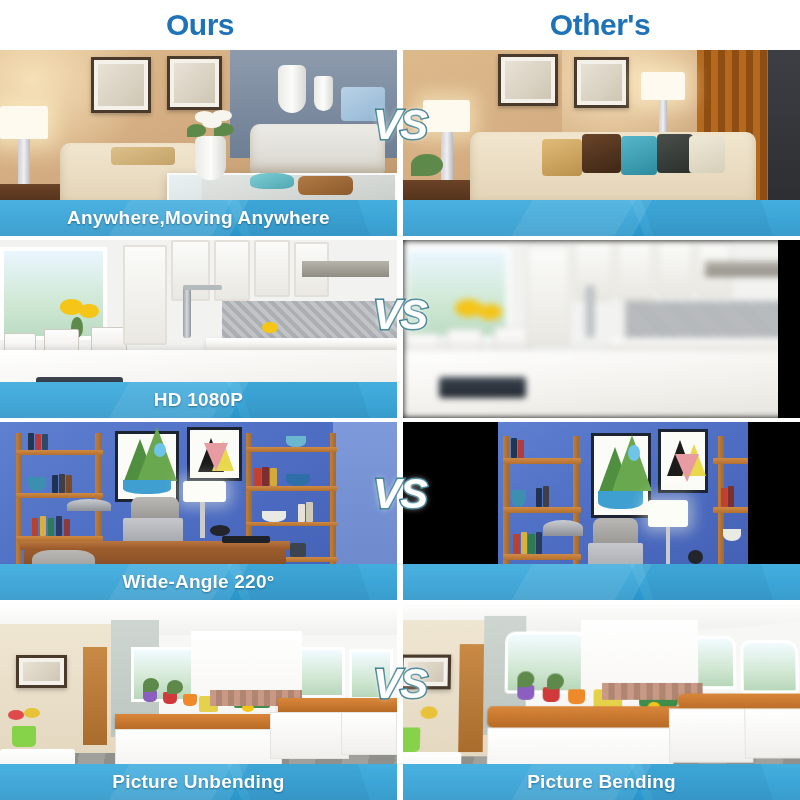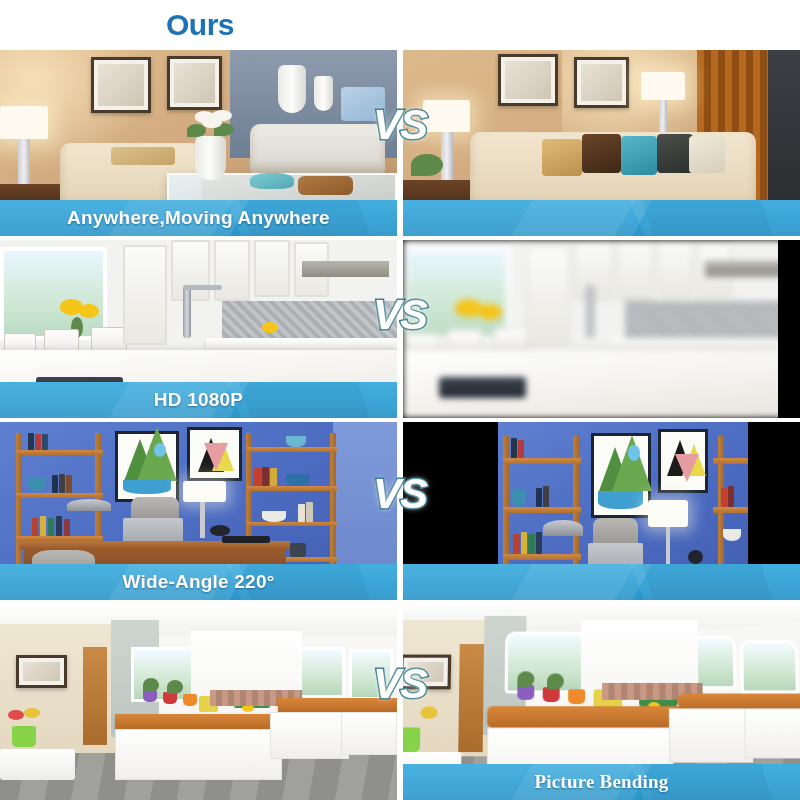--- a/index.html
+++ b/index.html
@@ -191,20 +191,23 @@
   .bend { transform:perspective(420px) rotateX(2.5deg) scale(1.06); transform-origin:center; }
 </style>
 </head>
 <body>
 
 <div class="page">
 
   <div class="header">
     <div class="header-cell">
       <span class="header-title">Ours</span>
+    </div>
+    <div class="header-cell">
+      <span class="header-title">Other's</span>
     </div>
   </div>
 
   <div class="grid">
 
     <div class="row row-1">
 
       <div class="panel panel-left">
         <div class="scene">
           <div class="lr-wall"></div>
@@ -544,20 +547,25 @@
                background:repeating-linear-gradient(90deg,#c89a86 0 6px,#b08672 6px 12px);"></div>
           <div class="bk-wood" style="left:29%;top:56%;width:46%;height:8%;"></div>
           <div class="bk-wood" style="left:70%;top:48%;width:30%;height:7%;"></div>
           <div class="bk-unit" style="left:29%;top:64%;width:42%;height:26%;"></div>
           <div class="bk-unit" style="left:68%;top:55%;width:20%;height:24%;"></div>
           <div class="bk-unit" style="left:86%;top:55%;width:14%;height:22%;"></div>
           <div class="bk-table" style="left:0;top:74%;width:19%;height:16%;"></div>
           <div class="bk-pot" style="left:3%;top:62%;width:6%;height:11%;background:#86d34a;"></div>
           <div class="flower" style="left:2%;top:54%;width:4%;height:5%;background:#e04a4a;"></div>
           <div class="flower" style="left:6%;top:53%;width:4%;height:5%;background:#e8c33a;"></div>
+        </div>
+        <div class="caption">
+          <span class="caption-facet f1"></span>
+            <span class="caption-facet f2"></span>
+          <span class="caption-text">Picture Unbending</span>
         </div>
       </div>
 
       <div class="panel panel-right">
         <div class="scene bend">
           <div class="bk-base"></div>
           <div class="bk-ceiling" style="border-radius:0 0 60% 60%;"></div>
           <div class="bk-wallL" style="width:24%;"></div>
           <div class="bk-wallgray" style="left:22%;top:8%;width:10%;height:58%;"></div>
           <div class="bk-floor"></div>
@@ -590,21 +598,21 @@
           <div class="bk-wood" style="left:68%;top:46%;width:32%;height:8%;
                border-radius:8px 4px 4px 10px;"></div>
           <div class="bk-unit" style="left:23%;top:62%;width:44%;height:30%;
                border-radius:0 0 18% 10%;"></div>
           <div class="bk-unit" style="left:66%;top:53%;width:20%;height:26%;"></div>
           <div class="bk-unit" style="left:84%;top:53%;width:16%;height:24%;"></div>
           <div class="bk-table" style="left:0;top:74%;width:17%;height:18%;"></div>
           <div class="bk-pot" style="left:1%;top:62%;width:6%;height:12%;background:#86d34a;"></div>
           <div class="flower" style="left:7%;top:52%;width:4%;height:6%;background:#e8c33a;"></div>
         </div>
-        <div class="caption" style="z-index:30;font-family:Liberation Serif, serif;">
+        <div class="caption" style="z-index:30;">
           <span class="caption-facet f1"></span>
             <span class="caption-facet f2"></span>
           <span class="caption-text">Picture Bending</span>
         </div>
       </div>
 
       <div class="vs" style="top:80px;">VS</div>
     </div>
 
   </div>

